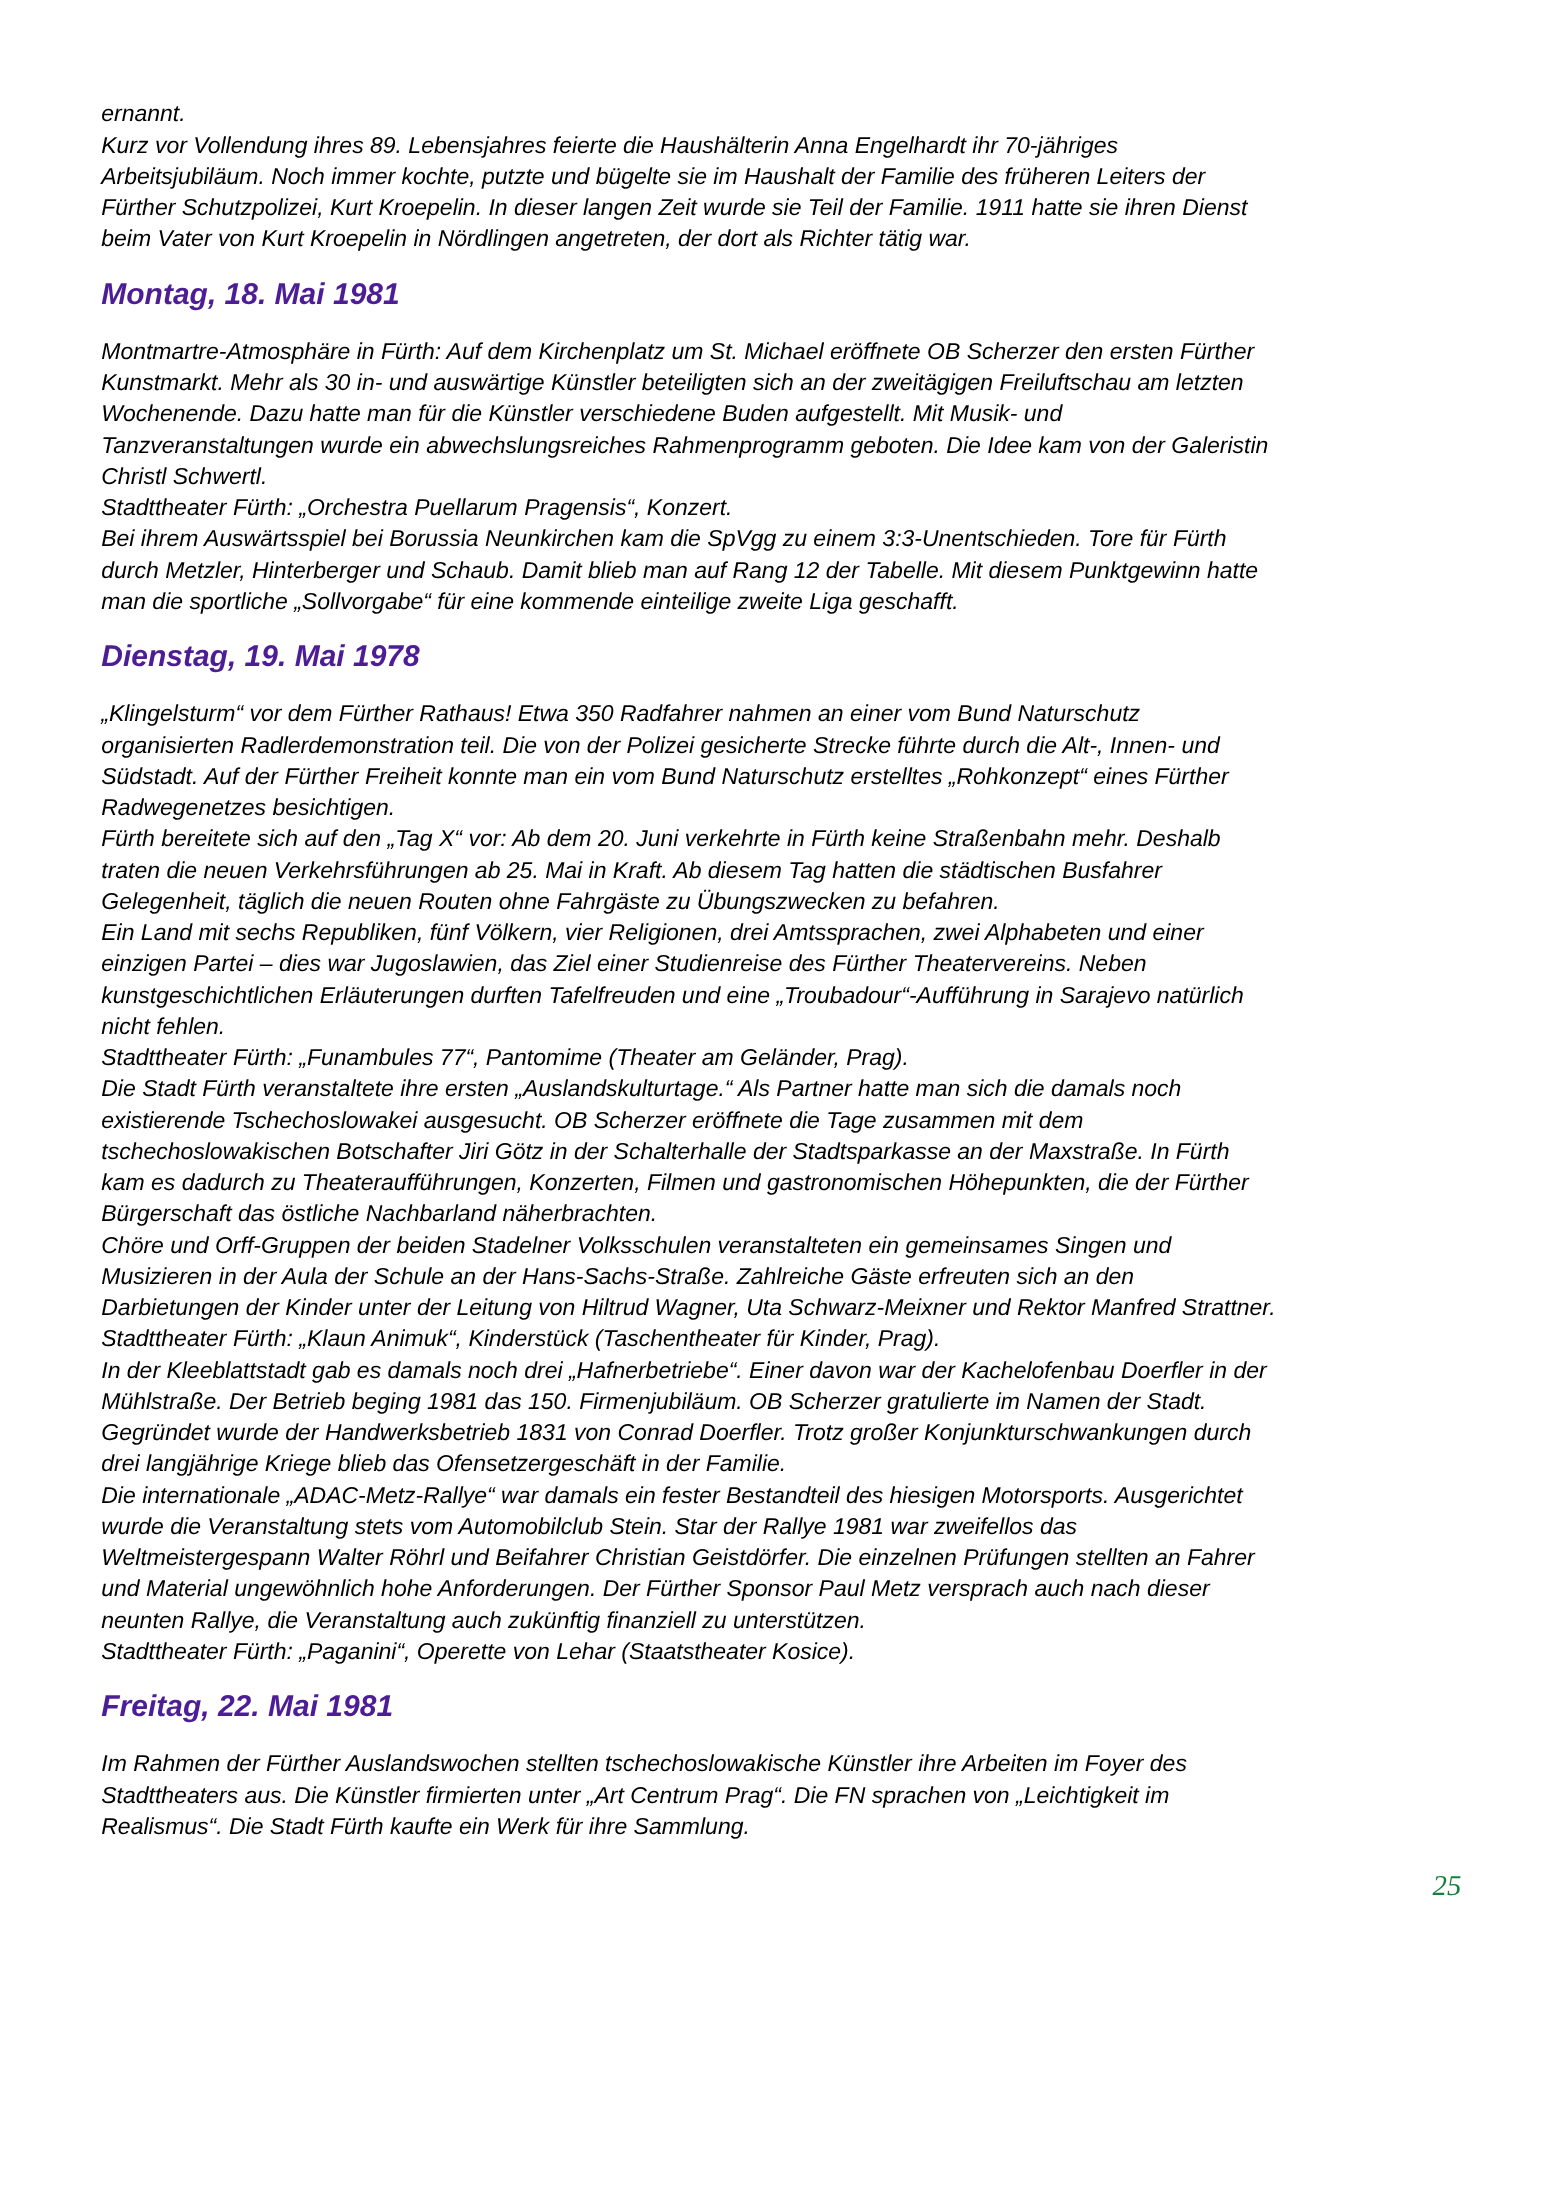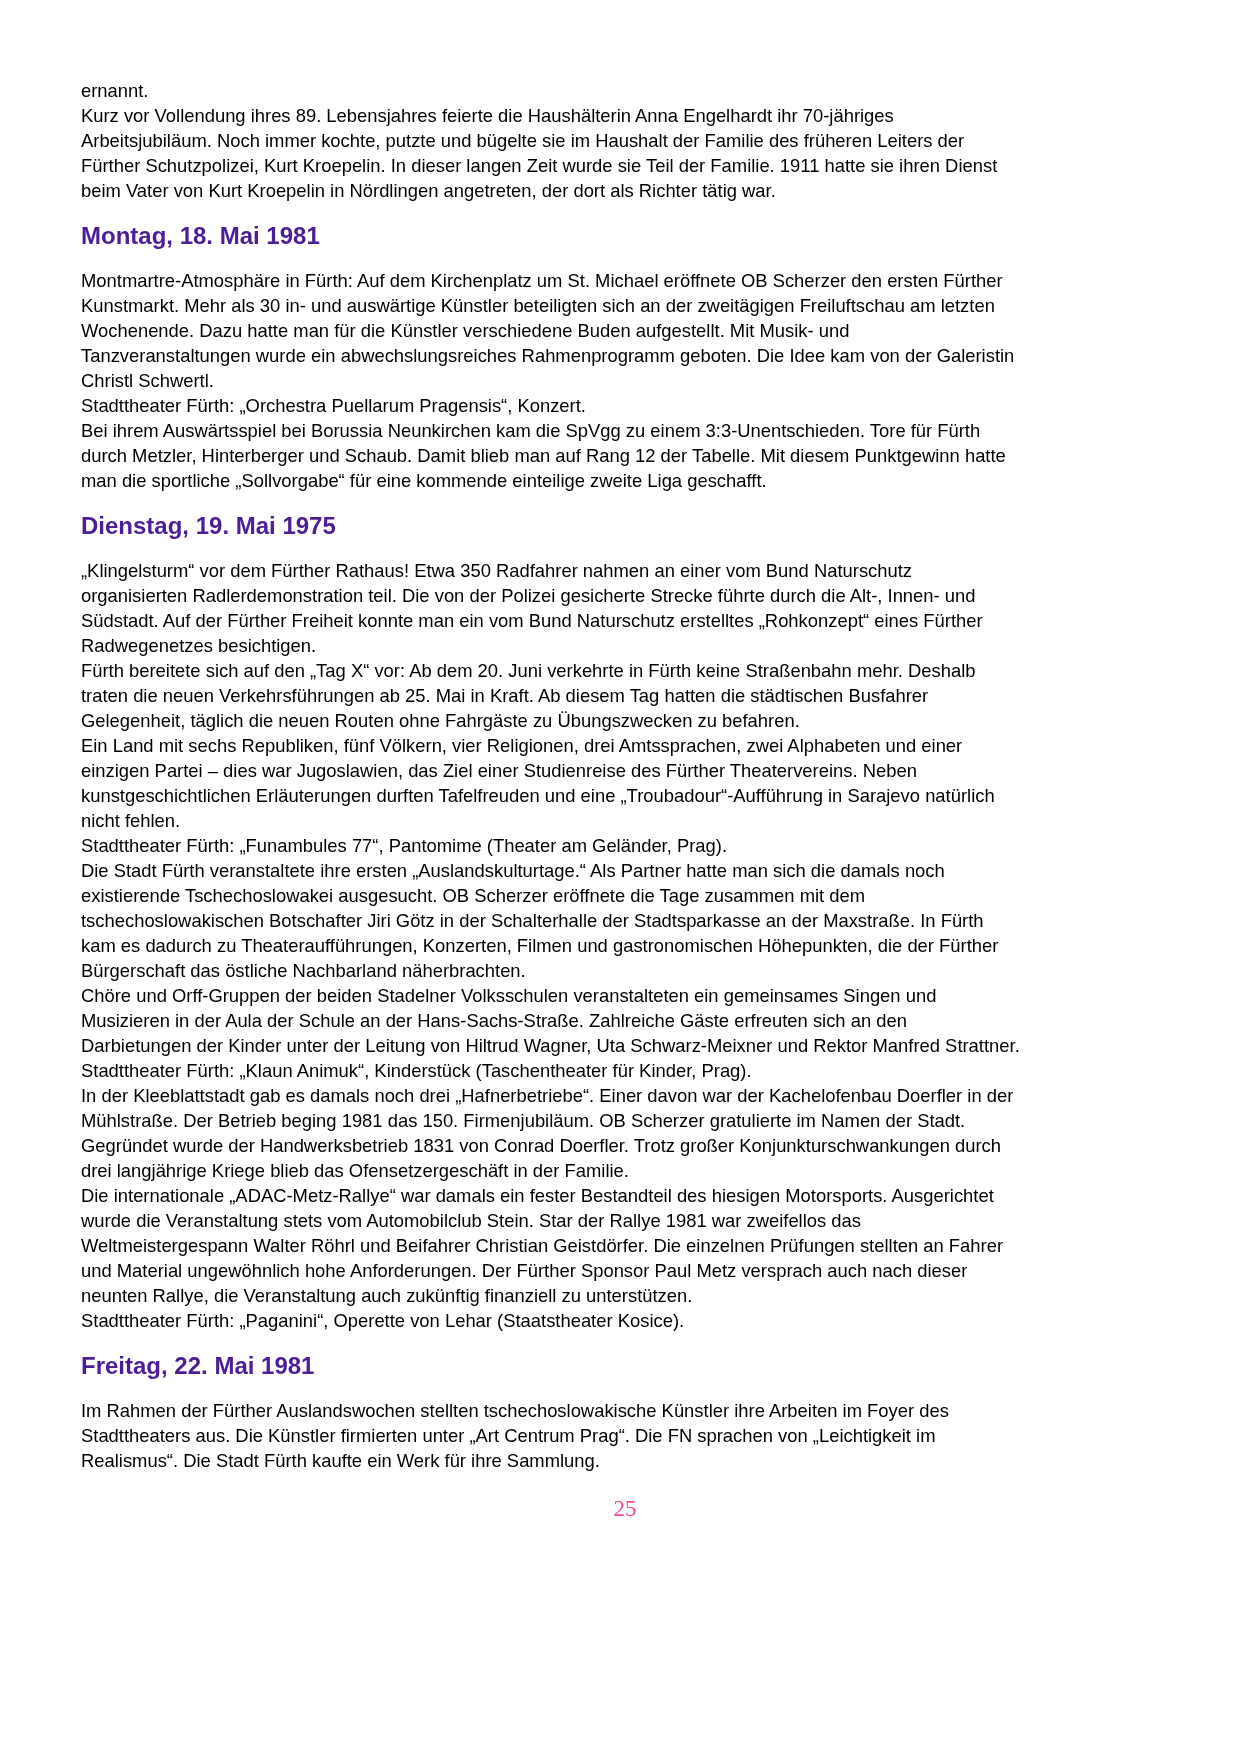--- a/index.html
+++ b/index.html
@@ -12,44 +12,45 @@
     min-height: 1753px;
     color: #000000;
     font-family: "Liberation Sans", sans-serif;
   }
   .page {
     box-sizing: border-box;
     width: 1239px;
     min-height: 1753px;
     padding: 78px 70px 40px 81px;
     background: #ffffff;
+    font-style: italic;
   }
   .para {
     margin: 0;
     font-size: 18.4px;
     line-height: 25px;
     white-space: pre-line;   
     letter-spacing: 0;
     color: #000000;
   }
   .day-heading {
     margin: 20px 0;
     font-size: 24px;
     line-height: 25px;
     font-weight: bold;
     color: #4c1d95;
     white-space: pre-line;
   }
   .page-number {
     margin-top: 22px;
-    text-align: center;
+    text-align: right;
     font-family: "Liberation Serif", serif;
     font-size: 23px;
     line-height: 28px;
-    color: #ec4899;
+    color: #15803d;
   }
 </style>
 </head>
 <body>
 
 <div class="page">
 
   <p class="para">ernannt.
 Kurz vor Vollendung ihres 89. Lebensjahres feierte die Haushälterin Anna Engelhardt ihr 70-jähriges
 Arbeitsjubiläum. Noch immer kochte, putzte und bügelte sie im Haushalt der Familie des früheren Leiters der
@@ -60,21 +61,21 @@
   <p class="para">Montmartre-Atmosphäre in Fürth: Auf dem Kirchenplatz um St. Michael eröffnete OB Scherzer den ersten Fürther
 Kunstmarkt. Mehr als 30 in- und auswärtige Künstler beteiligten sich an der zweitägigen Freiluftschau am letzten
 Wochenende. Dazu hatte man für die Künstler verschiedene Buden aufgestellt. Mit Musik- und
 Tanzveranstaltungen wurde ein abwechslungsreiches Rahmenprogramm geboten. Die Idee kam von der Galeristin
 Christl Schwertl.
 Stadttheater Fürth: „Orchestra Puellarum Pragensis“, Konzert.
 Bei ihrem Auswärtsspiel bei Borussia Neunkirchen kam die SpVgg zu einem 3:3-Unentschieden. Tore für Fürth
 durch Metzler, Hinterberger und Schaub. Damit blieb man auf Rang 12 der Tabelle. Mit diesem Punktgewinn hatte
 man die sportliche „Sollvorgabe“ für eine kommende einteilige zweite Liga geschafft.</p>
 
-  <h2 class="day-heading">Dienstag, 19. Mai 1975</h2>
+  <h2 class="day-heading">Dienstag, 19. Mai 1978</h2>
   <p class="para">„Klingelsturm“ vor dem Fürther Rathaus! Etwa 350 Radfahrer nahmen an einer vom Bund Naturschutz
 organisierten Radlerdemonstration teil. Die von der Polizei gesicherte Strecke führte durch die Alt-, Innen- und
 Südstadt. Auf der Fürther Freiheit konnte man ein vom Bund Naturschutz erstelltes „Rohkonzept“ eines Fürther
 Radwegenetzes besichtigen.
 Fürth bereitete sich auf den „Tag X“ vor: Ab dem 20. Juni verkehrte in Fürth keine Straßenbahn mehr. Deshalb
 traten die neuen Verkehrsführungen ab 25. Mai in Kraft. Ab diesem Tag hatten die städtischen Busfahrer
 Gelegenheit, täglich die neuen Routen ohne Fahrgäste zu Übungszwecken zu befahren.
 Ein Land mit sechs Republiken, fünf Völkern, vier Religionen, drei Amtssprachen, zwei Alphabeten und einer
 einzigen Partei – dies war Jugoslawien, das Ziel einer Studienreise des Fürther Theatervereins. Neben
 kunstgeschichtlichen Erläuterungen durften Tafelfreuden und eine „Troubadour“-Aufführung in Sarajevo natürlich

